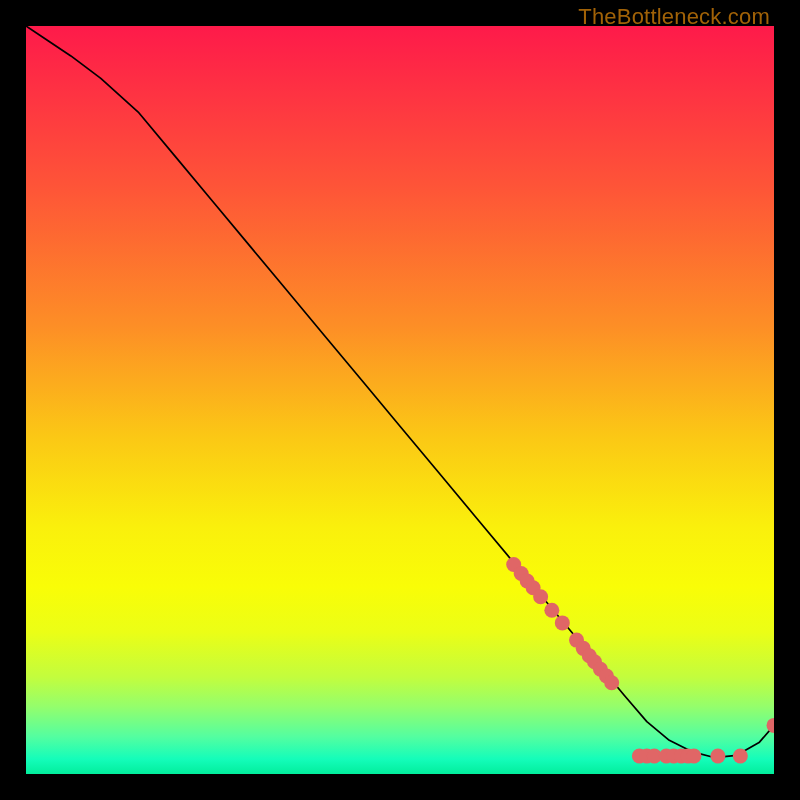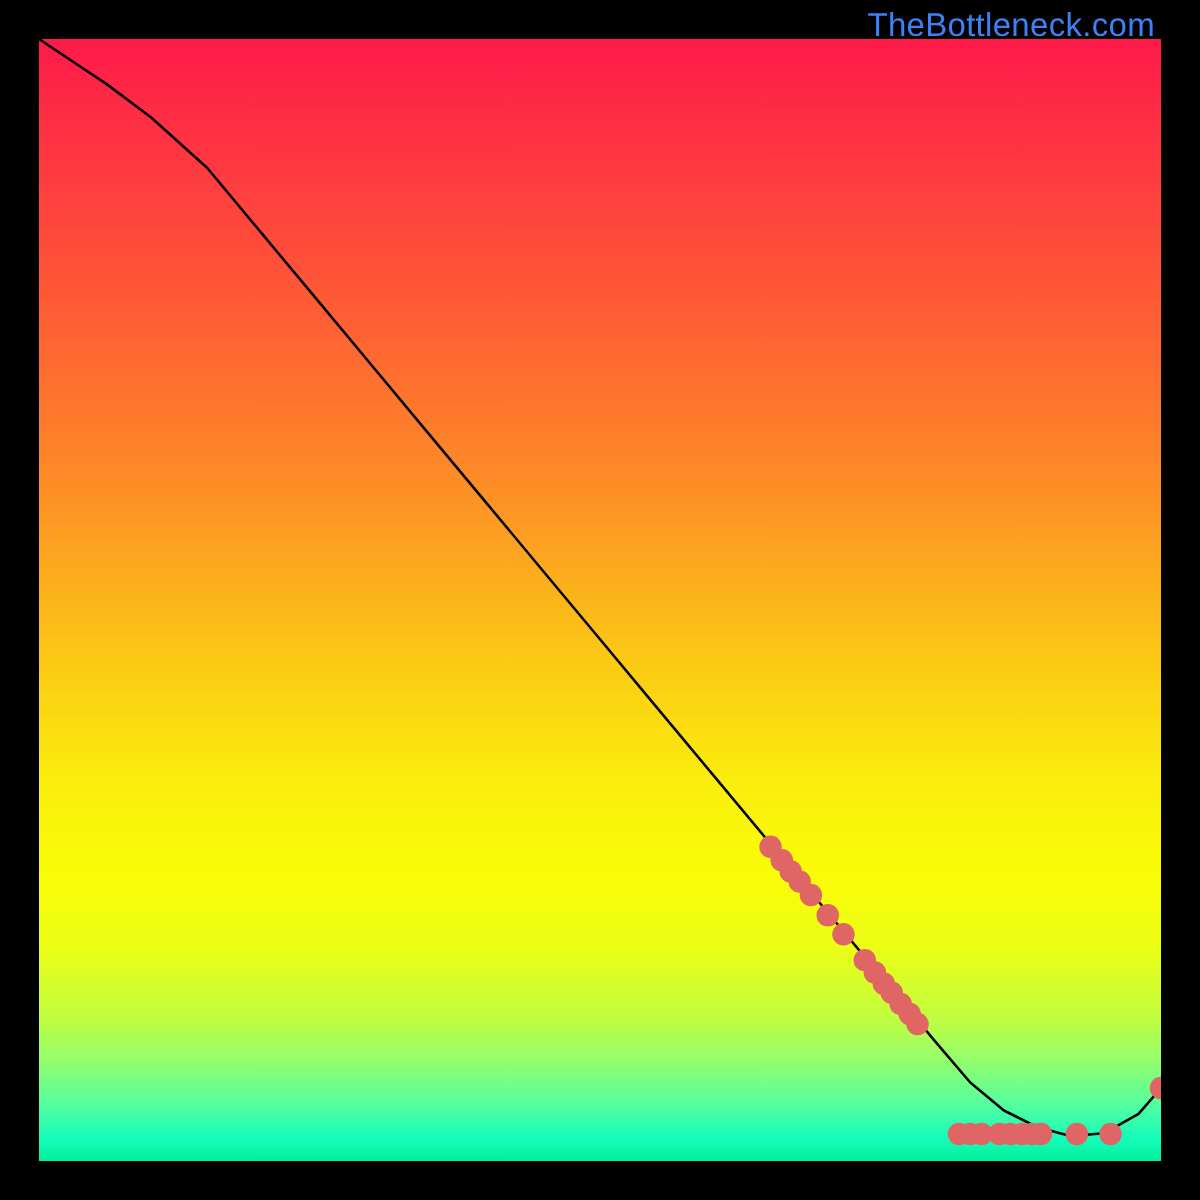--- a/index.html
+++ b/index.html
@@ -24,21 +24,21 @@
     top: 0;
     width: 748px;
     height: 748px;
   }
   .watermark {
     position: absolute;
     top: 4px;
     right: 30px;
     font-family: Arial, Helvetica, sans-serif;
     font-size: 22px;
-    color: #3b82f6;
+    color: #a16207;
     letter-spacing: 0.2px;
   }
 </style>
 </head>
 <body>
 
 <div class="watermark">TheBottleneck.com</div>
 
 <div class="frame">
   <svg class="plot" viewBox="0 0 748 748" preserveAspectRatio="none">

